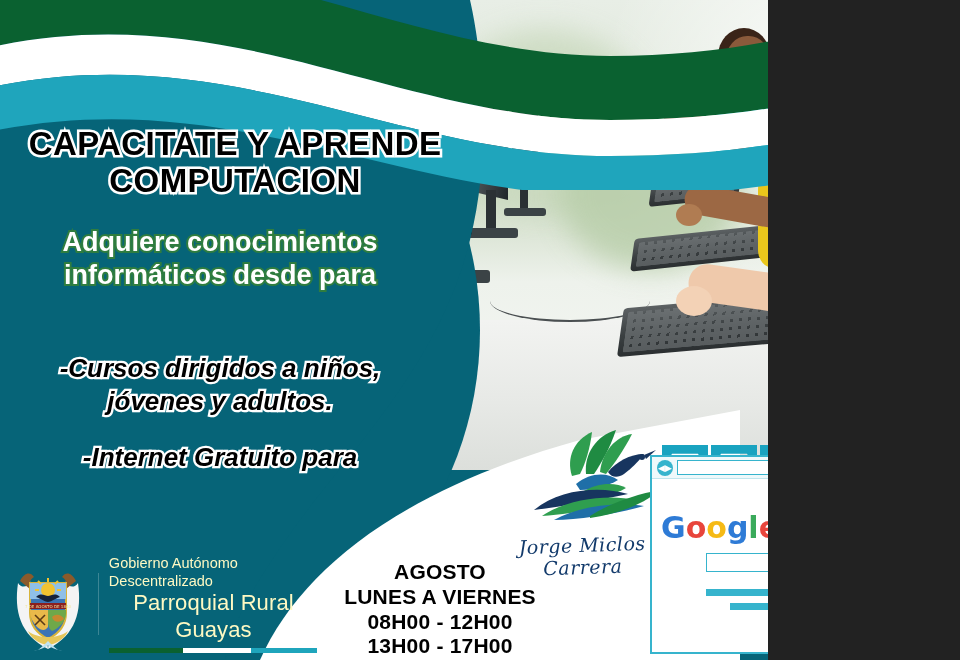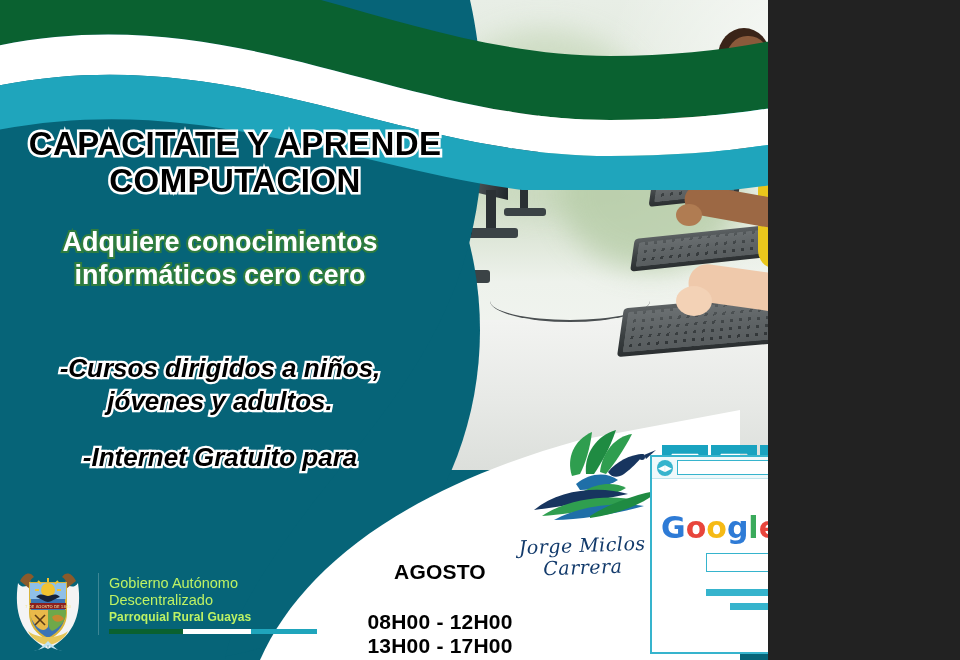--- a/index.html
+++ b/index.html
@@ -83,23 +83,23 @@
   .horario{
     position:absolute;left:330px;top:560px;width:220px;text-align:center;
     color:#000;font-size:21px;font-weight:bold;line-height:1.18;letter-spacing:.2px;
     -webkit-text-stroke:4px #fff;paint-order:stroke fill;
   }
 
   
   .gad{position:absolute;left:8px;top:556px;width:310px;height:96px;display:flex;align-items:center;gap:10px;}
   .gad-crest{width:80px;height:94px;flex:0 0 80px;}
   .gad-divider{width:1px;height:62px;background:rgba(255,255,255,.22);}
-  .gad-text{color:#bef264;line-height:1.22;}
+  .gad-text{color:#fef9c3;line-height:1.22;}
   .gad-text .l{font-size:14.5px;}
-  .gad-text .bold{font-size:12px;font-weight:bold;letter-spacing:.1px;}
+  .gad-text .bold{font-size:22px;font-weight:normal;letter-spacing:.1px;text-align:center;}
   .gad-bar{margin-top:4px;width:208px;height:5px;display:flex;}
   .gad-bar i{display:block;height:100%;}
 
   
   .bird-logo{position:absolute;left:520px;top:428px;width:150px;height:105px;}
   .signature{
     position:absolute;left:490px;top:534px;width:185px;text-align:center;
     color:#123a6b;font-size:19px;font-style:italic;font-family:"DejaVu Serif",serif;
     letter-spacing:.5px;transform:rotate(-2deg);
   }
@@ -201,33 +201,33 @@
     <path d="M0,132 C250,70 420,196 640,196 C830,196 930,156 1030,116 L1030,158 C930,198 830,236 640,236 C420,236 250,116 0,176 Z" fill="#1FA5BC"></path>
   </svg>
 
   <div class="headline">
     <span>CAPACITATE  Y  APRENDE</span>
     <span class="l2">COMPUTACION</span>
   </div>
 
   <div class="subhead">
     <span>Adquiere conocimientos</span><br>
-    <span>informáticos cero cero</span>
+    <span>informáticos desde para</span>
   </div>
 
   <div class="bullets">
     <span>-Cursos dirigidos a niños,</span><br>
     <span>jóvenes y adultos.</span>
     <span class="gap"></span>
     <span>-Internet Gratuito para</span><br>
   </div>
 
   <div class="horario">
     <span>AGOSTO</span><br>
-    <br>
+    <span>LUNES A VIERNES</span><br>
     <span>08H00 - 12H00</span><br>
     <span>13H00 - 17H00</span>
   </div>
 
   <div class="gad">
     <svg class="gad-crest" viewBox="0 0 80 94">
 
       <path d="M40 92 C12 78 6 54 10 26 C14 32 20 30 22 24 C24 34 30 40 34 44 Z" fill="#f4f4f4"></path>
       <path d="M40 92 C68 78 74 54 70 26 C66 32 60 30 58 24 C56 34 50 40 46 44 Z" fill="#f4f4f4"></path>
       <path d="M12 24 C16 16 22 14 26 20 C22 22 20 28 22 32 Z" fill="#8a5a2b"></path>

